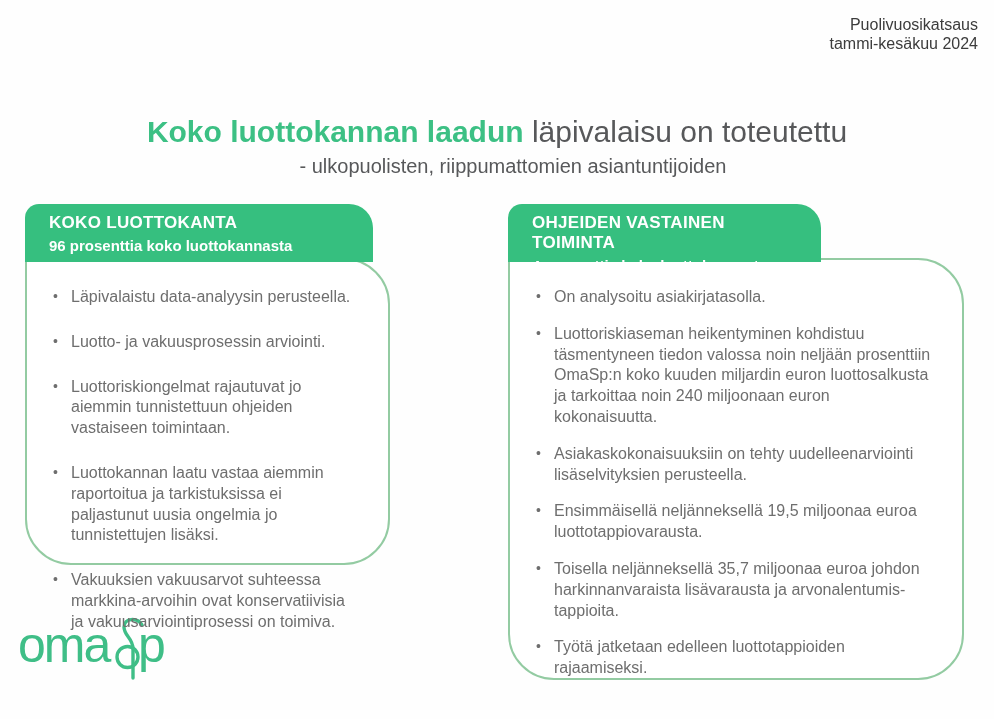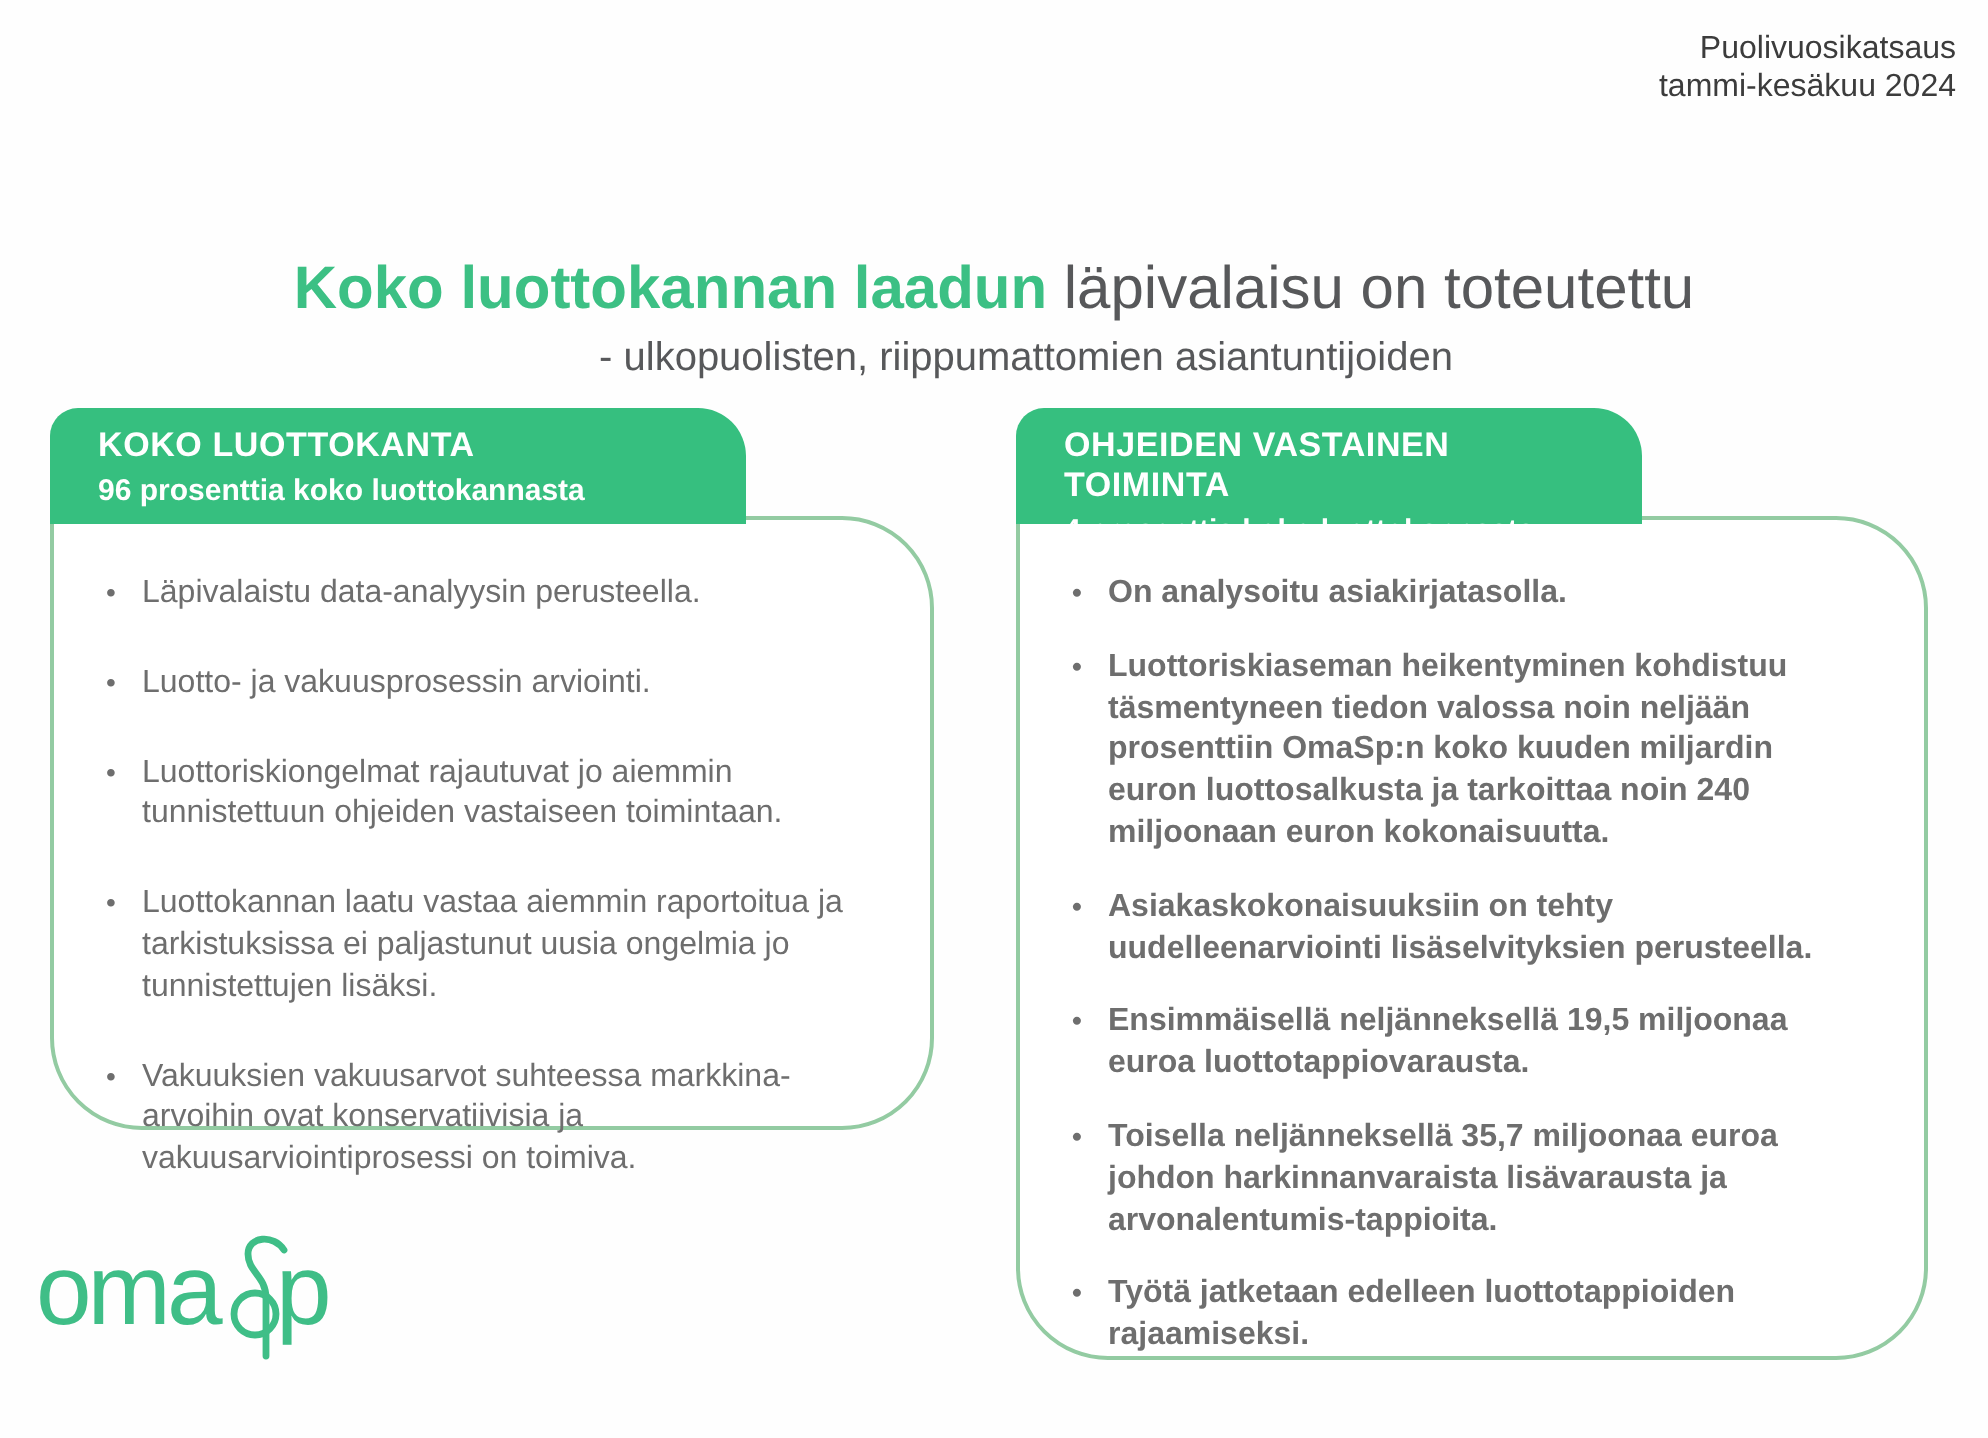--- a/index.html
+++ b/index.html
@@ -17,21 +17,21 @@
     background:#ffffff;
     font-family:"Liberation Sans", sans-serif;
   }
   .slide{position:absolute;inset:0;background:#fefefe;}
 
   .report-label{
     position:absolute;top:15px;right:16px;text-align:right;
     font-size:16px;line-height:1.2;color:var(--dark-text);
   }
 
-  .title-block{position:absolute;top:128px;left:0;right:0;text-align:center;}
+  .title-block{position:absolute;top:115px;left:0;right:0;text-align:center;}
   .main-title{font-size:30px;line-height:1.15;}
   .main-title .hl{color:var(--title-green);font-weight:bold;}
   .main-title .rest{color:var(--title-gray);font-weight:normal;}
   .subtitle{font-size:20px;color:var(--title-gray);margin-top:5px;margin-left:32px;}
 
   .tab{
     position:absolute;height:58px;box-sizing:border-box;z-index:2;
     background:var(--accent-green);color:#fff;
     border-radius:14px 24px 0 0;
     padding:9px 10px 0 24px;
@@ -41,22 +41,22 @@
 
   .tab-left{left:25px;top:204px;width:348px;}
   .tab-right{left:508px;top:204px;width:313px;}
 
   .card-body{
     position:absolute;box-sizing:border-box;z-index:1;
     background:#ffffff;border:2px solid var(--card-border-green);
     border-radius:4px 46px 46px 46px;
     padding:27px 28px 0 24px;
   }
-  .card-body-left{left:25px;top:258px;width:442px;height:307px;}
-  .card-body-right{left:508px;top:258px;width:456px;height:422px;font-weight:bold;}
+  .card-body-left{left:25px;top:258px;width:365px;height:307px;}
+  .card-body-right{left:508px;top:258px;width:456px;height:422px;}
 
   ul.bullets{list-style:none;margin:0;padding:0;font-size:16px;color:var(--body-text);line-height:1.3;}
   ul.bullets li{position:relative;padding-left:20px;}
   ul.bullets li::before{
     content:"\2022";position:absolute;left:2px;top:0;
     font-size:14px;color:var(--body-text);
   }
   .card-body-left ul.bullets li{margin-bottom:24px;}
   .card-body-right ul.bullets li{margin-bottom:16px;}
 

